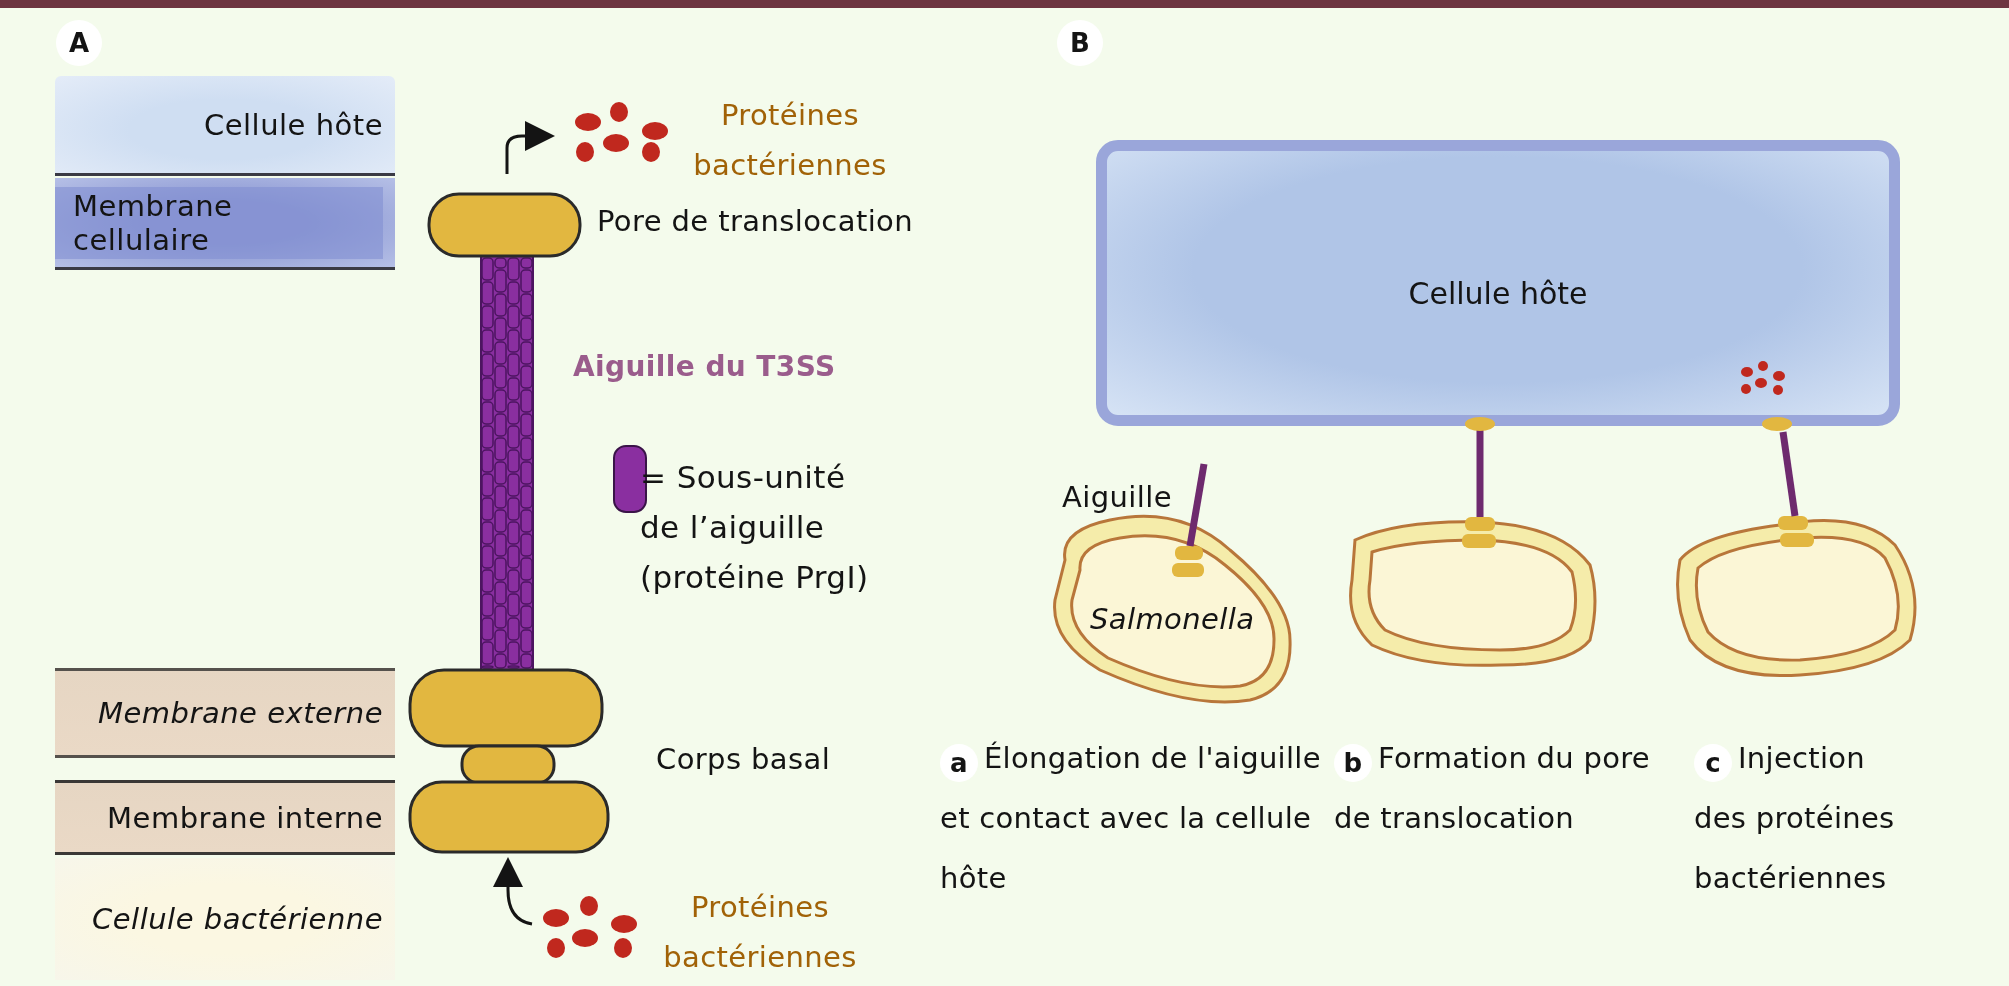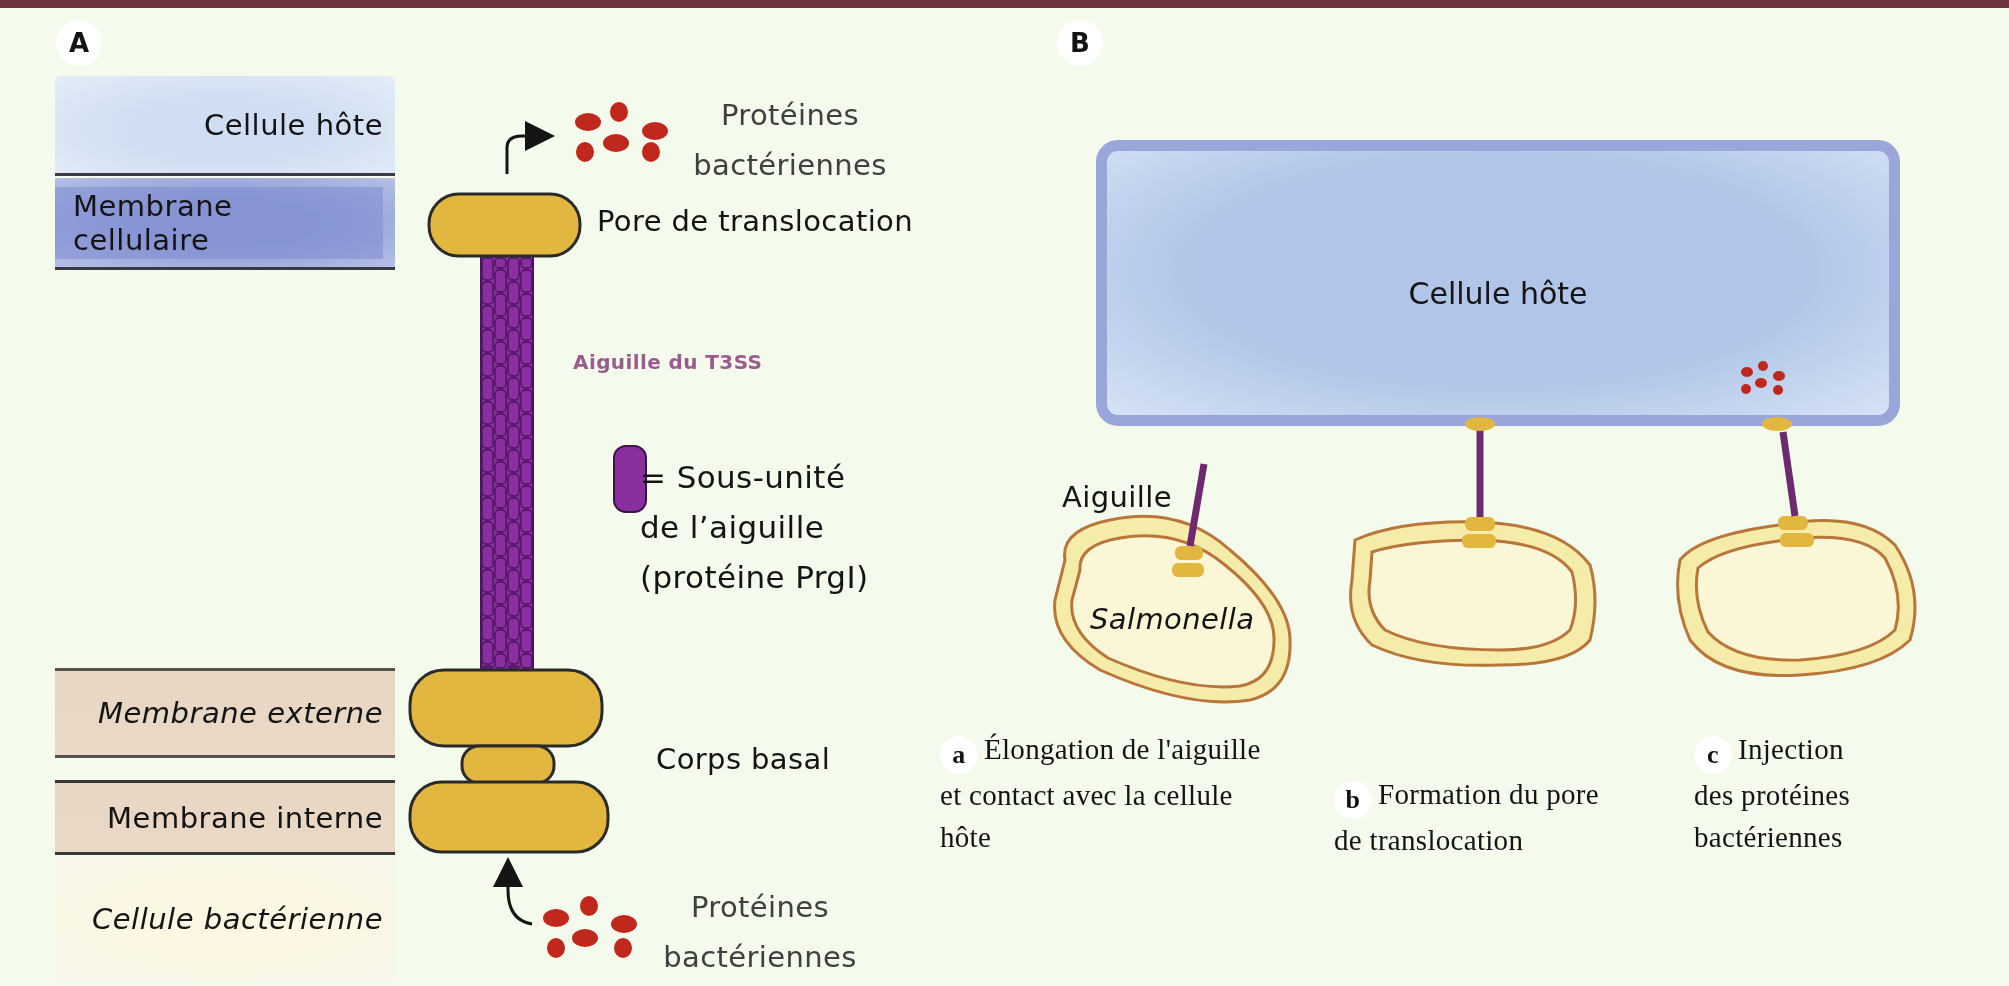--- a/index.html
+++ b/index.html
@@ -29,24 +29,24 @@
     .layer-mem span { background: rgba(130,144,210,0.6); padding: 2px 16px 2px 18px; }
     .layer-ext { top: 668px; height: 90px;
       background: linear-gradient(#e6d6c3, #ead9c6);
       border-top: 3px solid #55514c; border-bottom: 3px solid #55514c; font-style: italic; }
     .layer-int { top: 780px; height: 75px;
       background: linear-gradient(#e6d6c3, #ead9c6);
       border-top: 3px solid #3a3836; border-bottom: 3px solid #3a3836; padding-left: 40px; }
     .layer-bact { top: 858px; height: 122px; font-style: italic;
       background: radial-gradient(ellipse at 50% 50%, #fbf7e2 40%, #f7f6ea 100%); }
     .label { position: absolute; font-size: 29px; white-space: nowrap; letter-spacing: 0.4px; }
-    .red { color: #404040; text-align: center; line-height: 50px; }
-    .needle-title { color: #9a5c8c; font-weight: bold; font-size: 20px; }
+    .red { color: #a16207; text-align: center; line-height: 50px; }
+    .needle-title { color: #9a5c8c; font-weight: bold; font-size: 28px; }
     .legend-text { font-size: 31px; line-height: 50px; text-align: left; }
-    .caption { position: absolute; font-size: 29px; line-height: 42px; letter-spacing: 0.3px; font-family: Liberation Serif, serif; }
+    .caption { position: absolute; font-size: 29px; line-height: 60px; letter-spacing: 0.3px; }
     .cap-badge {
       display: inline-flex; width: 38px; height: 38px; border-radius: 50%;
       background: #ffffff; font-weight: bold; font-size: 26px;
       align-items: center; justify-content: center; margin-right: 6px; vertical-align: -4px;
     }
     .hostcell {
       position: absolute; left: 1096px; top: 140px; width: 804px; height: 286px;
       box-sizing: border-box; border: 11px solid #9aa6da; border-radius: 22px;
       background: radial-gradient(ellipse at 50% 45%, #b0c5e7 55%, #d6e3f5 100%);
     }
@@ -252,21 +252,21 @@
 </svg>
 
 <div class="label" style="left:1062px; top:468px;margin-top:12px;">Aiguille</div>
 <div class="label" style="left:1090px; top:602px; font-style: italic;">Salmonella</div>
 
 <div class="caption" style="left:940px; top:728px;">
   <div><span class="cap-badge">a</span><span>Élongation de l'aiguille</span></div>
   <div>et contact avec la cellule</div>
   <div>hôte</div>
 </div>
-<div class="caption" style="left:1334px; top:728px;margin-top:45px;">
+<div class="caption" style="left:1334px; top:728px;">
   <div><span class="cap-badge">b</span><span>Formation du pore</span></div>
   <div>de translocation</div>
 </div>
 <div class="caption" style="left:1694px; top:728px;">
   <div><span class="cap-badge">c</span><span>Injection</span></div>
   <div>des protéines</div>
   <div>bactériennes</div>
 </div>
 
 </body></html>

